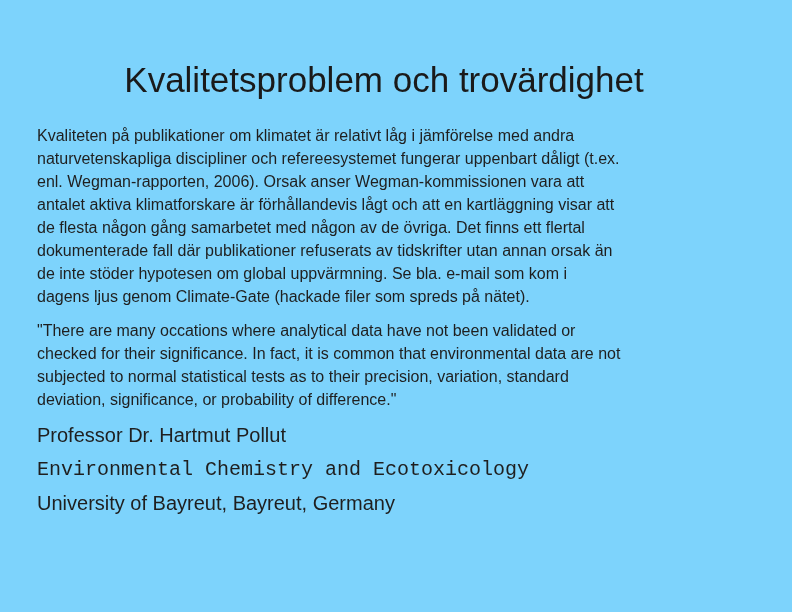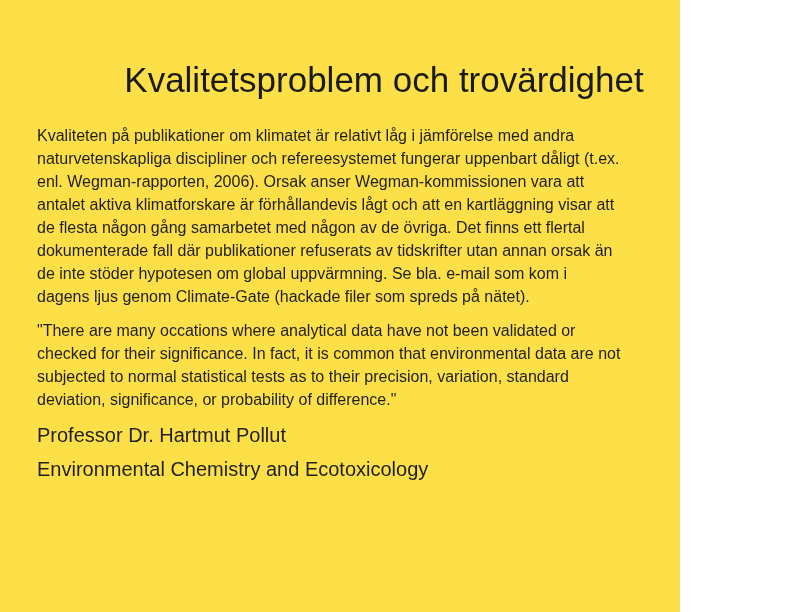--- a/index.html
+++ b/index.html
@@ -12,23 +12,23 @@
     background: #ffffff;
     font-family: "Liberation Sans", "DejaVu Sans", sans-serif;
     color: #1f1f1f;
     overflow: hidden;
     position: relative;
   }
   .slide {
     position: absolute;
     left: 0;
     top: 0;
-    width: 680px;
+    width: 792px;
     height: 612px;
-    background: #fde047;
+    background: #7dd3fc;
   }
   .slide-title {
     position: absolute;
     top: 60px;
     left: 0;
     width: 768px;
     margin: 0;
     font-size: 35px;
     font-weight: 400;
     line-height: 40px;
@@ -52,21 +52,21 @@
     position: absolute;
     left: 37px;
     width: 740px;
     margin: 0;
     font-size: 20px;
     line-height: 23px;
     white-space: nowrap;
     color: #1f1f1f;
   }
   .attr-name      { top: 424px; }
-  .attr-dept      { top: 458px; }
+  .attr-dept      { top: 458px; font-family: Liberation Mono, monospace; }
   .attr-univ      { top: 492px; }
   .attr-citation  { top: 525px; }
 </style>
 </head>
 <body>
 
 <main class="slide">
 
   <h1 class="slide-title">Kvalitetsproblem och trovärdighet</h1>
 
@@ -81,15 +81,16 @@
 
   <p class="para para-quote">"There are many occations where analytical data have not been validated or
 checked for their significance. In fact, it is common that environmental data are not
 subjected to normal statistical tests as to their precision, variation, standard
 deviation, significance, or probability of difference."</p>
 
   <p class="single-line attr-name">Professor Dr. Hartmut Pollut</p>
 
   <p class="single-line attr-dept">Environmental Chemistry and Ecotoxicology</p>
 
+  <p class="single-line attr-univ">University of Bayreut, Bayreut, Germany</p>
 
 
 </main>
 
 </body></html>

